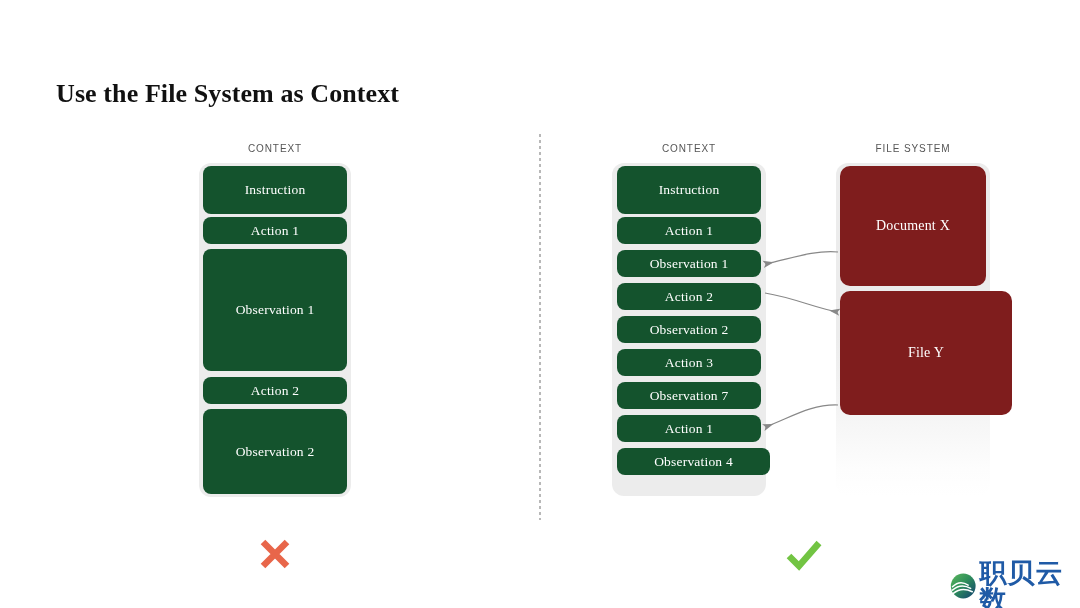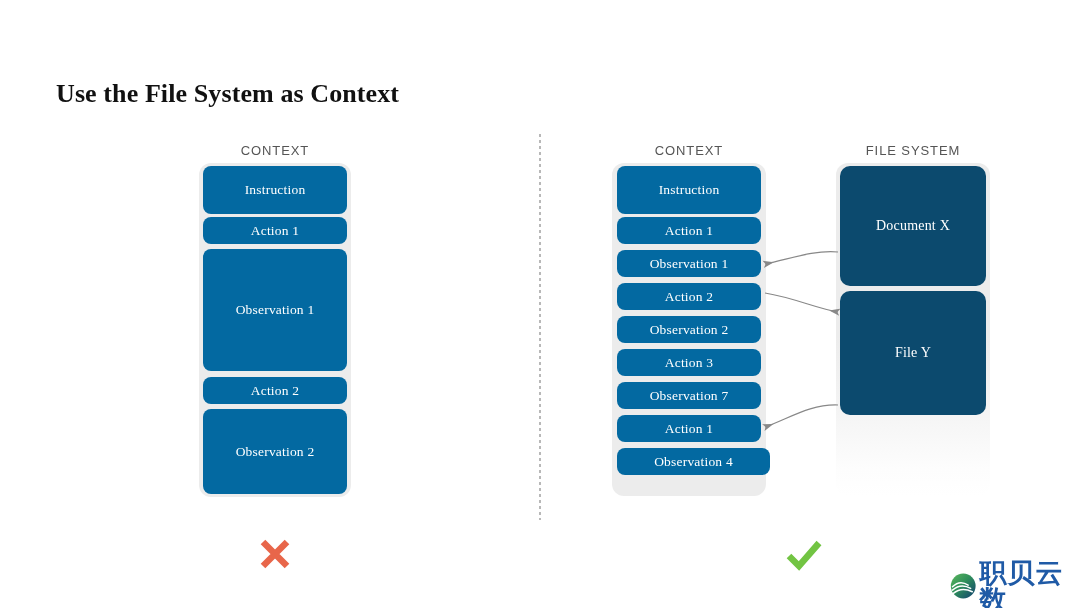--- a/index.html
+++ b/index.html
@@ -37,54 +37,54 @@
     width: 2px;
     height: 386px;
     background-image: linear-gradient(to bottom, #b8b8b8 0px, #b8b8b8 3px, rgba(255,255,255,0) 3px, rgba(255,255,255,0) 6px);
     background-size: 2px 6px;
   }
 
   
   .col-label {
     position: absolute;
     font-family: "Liberation Sans", sans-serif;
-    font-size: 13px;
+    font-size: 10px;
     letter-spacing: 0.9px;
     color: #555555;
     text-align: center;
     white-space: nowrap;
   }
 
   
   .panel {
     position: absolute;
     background: #ececec;
     border-radius: 12px;
     box-sizing: border-box;
   }
   .panel-fs {
     background: linear-gradient(to bottom, #ececec 0%, #ececec 52%, #f4f4f4 74%, #fdfdfd 92%, #ffffff 100%);
   }
 
   
   .block {
     position: absolute;
-    background: #0369a1;
+    background: #14532d;
     border-radius: 8px;
     color: #ffffff;
     font-family: "Liberation Serif", serif;
     display: flex;
     align-items: center;
     justify-content: center;
     box-sizing: border-box;
     font-size: 13.5px;
     letter-spacing: 0.2px;
   }
   .block.pink {
-    background: #0c4a6e;
+    background: #7f1d1d;
     border-radius: 10px;
     font-size: 14px;
   }
 
   
   .arrow-layer {
     position: absolute;
     left: 0;
     top: 0;
     width: 1080px;
@@ -146,21 +146,21 @@
 <div class="block" style="left:617px; top:349px; width:144px; height:27px;">Action 3</div>
 <div class="block" style="left:617px; top:382px; width:144px; height:27px;">Observation 7</div>
 <div class="block" style="left:617px; top:415px; width:144px; height:27px;">Action 1</div>
 <div class="block" style="left:617px; top:448px; width:153px; height:27px;">Observation 4</div>
 
 <div class="col-label" style="left:836px; top:143px; width:154px;">FILE SYSTEM</div>
 
 <div class="panel panel-fs" style="left:836px; top:163px; width:154px; height:333px;"></div>
 
 <div class="block pink" style="left:840px; top:166px; width:146px; height:120px;">Document X</div>
-<div class="block pink" style="left:840px; top:291px; width:146px; height:124px;">File Y</div>
+<div class="block pink" style="left:840px; top:291px; width:172px; height:124px;">File Y</div>
 
 <svg class="arrow-layer" viewBox="0 0 1080 608">
   <defs>
     <marker id="ah-left" markerWidth="9" markerHeight="9" refX="7.5" refY="4" orient="auto">
       <path d="M0,4 L9,1 L7,4 L9,7 Z" fill="#888888"></path>
     </marker>
     <marker id="ah-right" markerWidth="9" markerHeight="9" refX="7.5" refY="4" orient="auto">
       <path d="M0,4 L9,1 L7,4 L9,7 Z" fill="#888888"></path>
     </marker>
   </defs>

